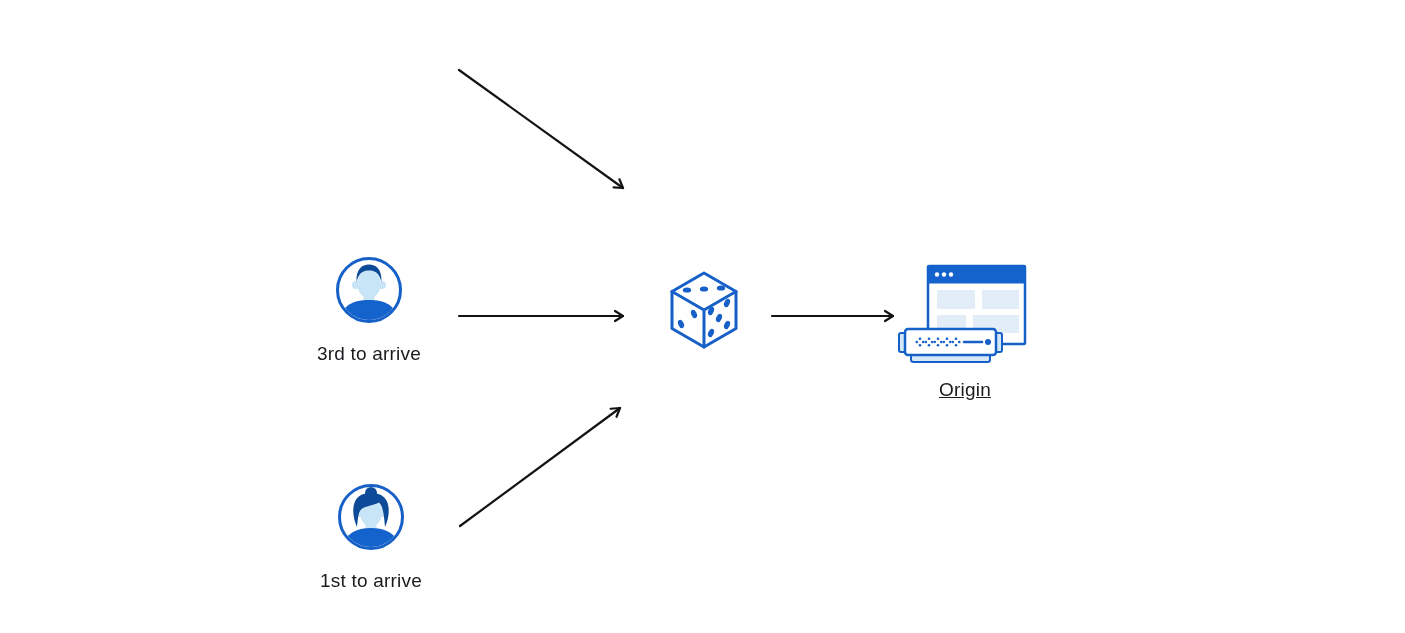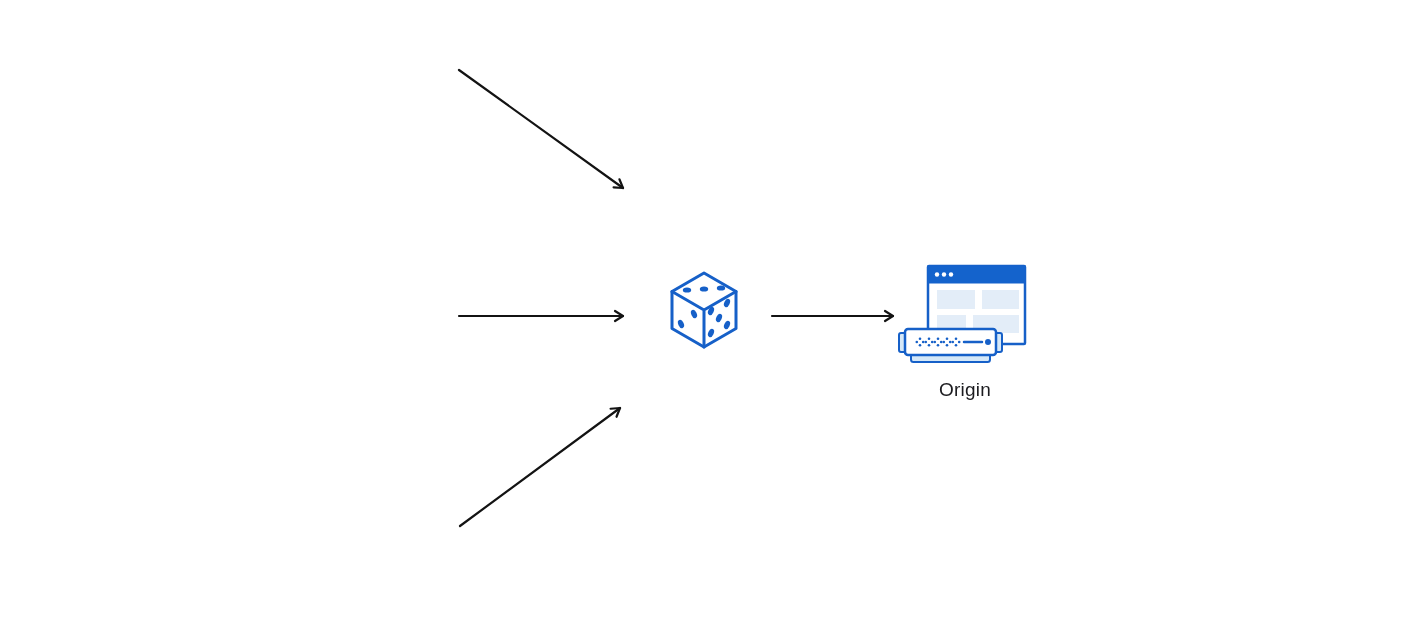--- a/index.html
+++ b/index.html
@@ -32,21 +32,21 @@
     white-space:nowrap;
   }
   .node-user-second{left:296px;top:28px;width:160px;}
   .node-user-third{left:289px;top:256px;width:160px;}
   .node-user-first{left:291px;top:483px;width:160px;}
   .node-user-second .node-label,
   .node-user-third .node-label,
   .node-user-first .node-label{margin-top:19px;}
   .node-dice{left:670px;top:270px;}
   .node-origin{left:898px;top:262px;width:134px;}
-  .node-origin .node-label{margin-top:13px;}
+  .node-origin .node-label{margin-top:13px;text-decoration:underline;}
 
   
   .ring{fill:#fff;stroke:var(--primary-blue);stroke-width:3;}
   .face{fill:var(--face-blue);}
   .hair{fill:var(--hair-blue);}
   .shirt{fill:var(--shirt-blue);}
   .cube{fill:#fff;stroke:var(--primary-blue);stroke-width:3;stroke-linejoin:round;}
   .cube-edge{fill:none;stroke:var(--primary-blue);stroke-width:3;stroke-linejoin:round;stroke-linecap:round;}
   .pip{fill:var(--primary-blue);}
   .win-frame{fill:#fff;stroke:var(--primary-blue);stroke-width:2.5;}
@@ -70,21 +70,60 @@
         <polyline class="ah" points="3,2 11,7 3,12"></polyline>
       </marker>
     </defs>
     <line class="arrow" x1="459" y1="70" x2="623" y2="188" marker-end="url(#ah)"></line>
     <line class="arrow" x1="459" y1="316" x2="623" y2="316" marker-end="url(#ah)"></line>
     <line class="arrow" x1="460" y1="526" x2="620" y2="408" marker-end="url(#ah)"></line>
     <line class="arrow" x1="772" y1="316" x2="893" y2="316" marker-end="url(#ah)"></line>
   </svg>
 
 
+  <div class="node node-user-third">
+    <svg width="68" height="68" viewBox="0 0 68 68">
+      <defs>
+          <clipPath id="clipB">
+            <circle cx="34" cy="34" r="30"></circle>
+          </clipPath>
+        </defs>
+      <circle class="ring" cx="34" cy="34" r="31.5"></circle>
+      <g clip-path="url(#clipB)">
+        <circle class="face" cx="21" cy="29" r="4"></circle>
+        <circle class="face" cx="47" cy="29" r="4"></circle>
+        <rect class="face" x="28.5" y="34" width="11" height="13"></rect>
+        <path class="shirt" d="M 3,68 C 6,50 17,44 34,44 C 51,44 62,50 65,68 Z"></path>
+        <ellipse class="face" cx="34" cy="28" rx="11.5" ry="14.5"></ellipse>
+        <path class="hair" d="M 21.5,26 C 21,13 27,8.5 34,8.5 C 41,8.5 47,13 46.5,26 C 44,16.5 40,14.5 34,14.5 C 28,14.5 24,16.5 21.5,26 Z"></path>
+      </g>
+    </svg>
+    <span class="node-label">3rd to arrive</span>
+  </div>
 
+  <div class="node node-user-first">
+    <svg width="68" height="68" viewBox="0 0 68 68">
+      <defs>
+          <clipPath id="clipC">
+            <circle cx="34" cy="34" r="30"></circle>
+          </clipPath>
+        </defs>
+      <circle class="ring" cx="34" cy="34" r="31.5"></circle>
+      <g clip-path="url(#clipC)">
+        <circle class="hair" cx="34" cy="10" r="6"></circle>
+        <circle class="face" cx="22" cy="30" r="4"></circle>
+        <circle class="face" cx="46" cy="30" r="4"></circle>
+        <rect class="face" x="28.5" y="35" width="11" height="13"></rect>
+        <path class="shirt" d="M 4,68 C 6,52 18,45 34,45 C 50,45 62,52 64,68 Z"></path>
+        <ellipse class="face" cx="34" cy="29.5" rx="11" ry="14"></ellipse>
+        <path class="hair" d="M 20,44 C 16,36 15,25 18,18.5 C 21,12 27,10 34,10 C 41,10 47,12 50,18.5 C 53,25 52,36 48,44 C 47,33 46.5,24 42,19.5 C 37,22 28,23 24,26.5 C 21,30 21,36 20,44 Z"></path>
+      </g>
+    </svg>
+    <span class="node-label">1st to arrive</span>
+  </div>
 
   <div class="node node-dice">
     <svg width="68" height="80" viewBox="0 0 68 80">
       <path class="cube" d="M 34,3 L 66,21.5 L 66,58.5 L 34,77 L 2,58.5 L 2,21.5 Z"></path>
       <path class="cube-edge" d="M 2,21.5 L 34,40 L 66,21.5 M 34,40 L 34,77"></path>
       <g>
         <ellipse class="pip" cx="17" cy="20" rx="4.2" ry="2.6"></ellipse>
         <ellipse class="pip" cx="34" cy="19" rx="4.2" ry="2.6"></ellipse>
         <ellipse class="pip" cx="51" cy="18" rx="4.2" ry="2.6"></ellipse>
       </g>

